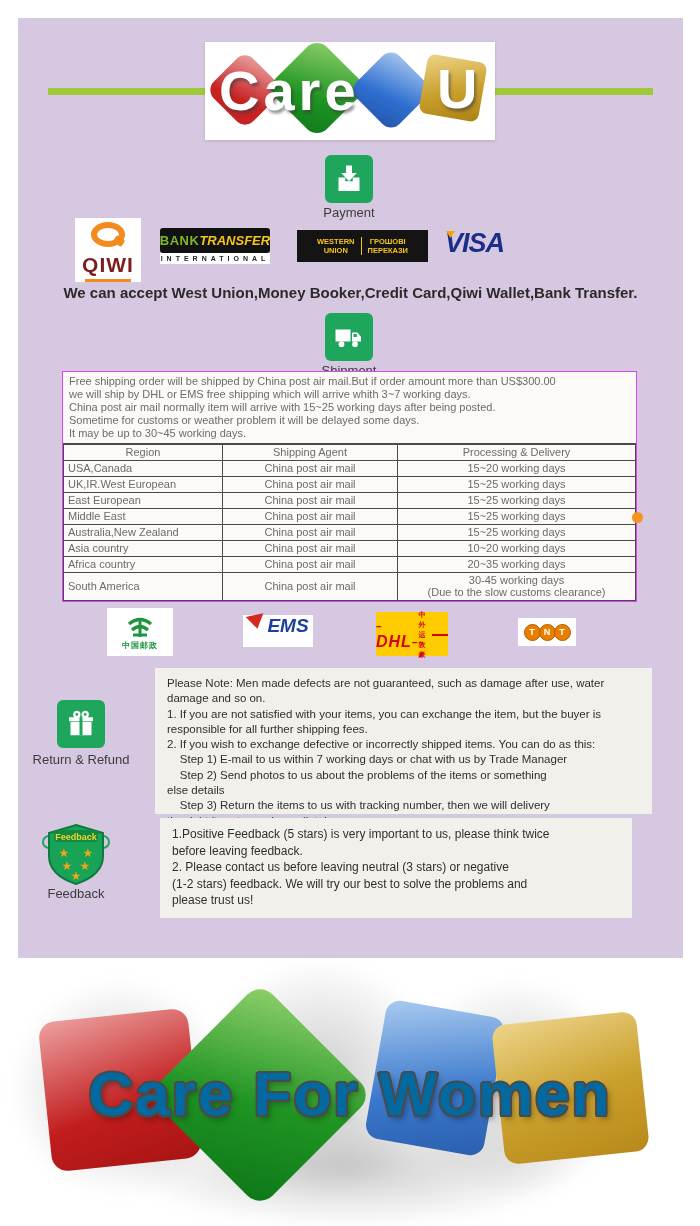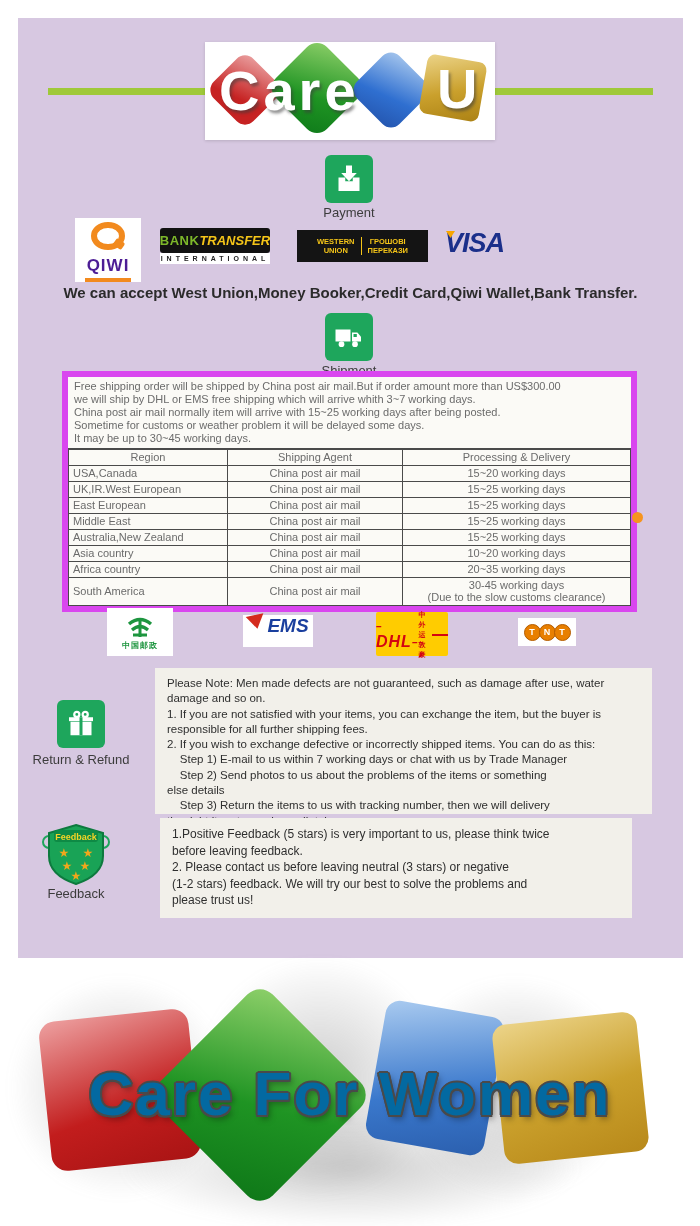--- a/index.html
+++ b/index.html
@@ -30,21 +30,21 @@
          display:flex;align-items:center;justify-content:center;}
   .gicon svg{width:36px;height:36px;}
   .icon-label{position:absolute;width:110px;text-align:center;font-size:13px;color:#3c3c3c;}
 
   
   .qiwi-logo{position:absolute;left:57px;top:200px;width:66px;height:64px;background:#fff;
          display:flex;flex-direction:column;align-items:center;padding-top:4px;box-sizing:border-box;}
   .qiwi-q{width:22px;height:22px;border:6px solid #f28a1e;border-radius:50%;position:relative;}
   .qiwi-q::after{content:"";position:absolute;right:-5px;bottom:-4px;width:10px;height:8px;
          background:#f28a1e;transform:rotate(35deg);border-radius:2px;}
-  .qiwi-word{font-size:17px;font-weight:bold;color:#4c1d95;letter-spacing:1px;margin-top:6px;}
+  .qiwi-word{font-size:21px;font-weight:bold;color:#7f1d1d;letter-spacing:1px;margin-top:6px;}
   .qiwi-bar{width:46px;height:5px;background:#f28a1e;margin-top:2px;}
   .bank-logo{position:absolute;left:142px;top:210px;width:110px;height:38px;}
   .bank-top{height:25px;background:#111;border-radius:3px;display:flex;align-items:center;
          justify-content:center;}
   .bank-w1{color:#7db82a;font-weight:900;font-size:13px;letter-spacing:.5px;}
   .bank-w2{color:#f5c518;font-weight:900;font-style:italic;font-size:13px;}
   .bank-bottom{height:11px;background:#fff;text-align:center;font-size:7px;font-weight:bold;
          letter-spacing:4px;color:#222;line-height:11px;}
   .wu-logo{position:absolute;left:279px;top:212px;width:131px;height:32px;background:#141414;
          border-radius:0;display:flex;align-items:center;justify-content:center;gap:6px;}
@@ -52,21 +52,21 @@
   .wu-div{width:1px;height:18px;background:#f5c518;}
   .visa-logo{position:absolute;left:427px;top:210px;width:70px;height:30px;}
   .visa-word{font-size:27px;font-weight:900;font-style:italic;color:#1b2f8a;letter-spacing:-1px;}
   .visa-accent{position:absolute;left:1px;top:3px;width:9px;height:7px;background:#f7a600;
          clip-path:polygon(0 0,100% 0,50% 100%);}
   .accept-line{position:absolute;left:0;top:266px;width:100%;text-align:center;
          font-size:15px;font-weight:bold;color:#2b2b2b;}
 
   
   .ship-box{position:absolute;left:44px;top:353px;width:575px;background:#fbfaf6;
-         border:6px solid #d946ef;box-sizing:border-box;}
+         border:1px solid #d946ef;box-sizing:border-box;}
   .ship-note{padding:3px 6px;font-size:11px;line-height:1.18;color:#6b6b6b;white-space:pre-wrap;
          border-bottom:1px solid #4a4a4a;}
   .ship-table{width:100%;border-collapse:collapse;font-size:11px;color:#6b6b6b;table-layout:fixed;}
   .ship-table th,.ship-table td{border:1px solid #4a4a4a;padding:1.5px 4px;text-align:center;
          font-weight:normal;white-space:pre-line;overflow:hidden;}
   .ship-table .w1{width:150px;} .ship-table .w2{width:166px;}
   .ship-table td.c-left{text-align:left;}
   .orange-dot{position:absolute;left:614px;top:494px;width:11px;height:11px;border-radius:50%;
          background:#f6941d;}
 

